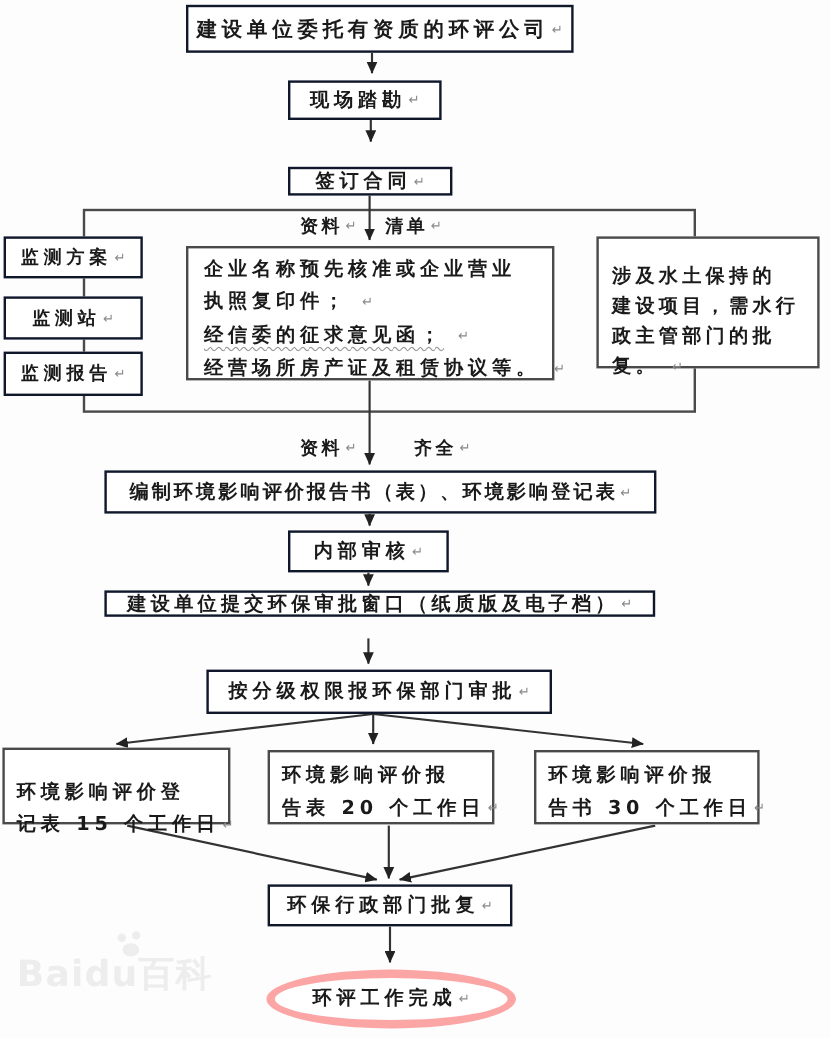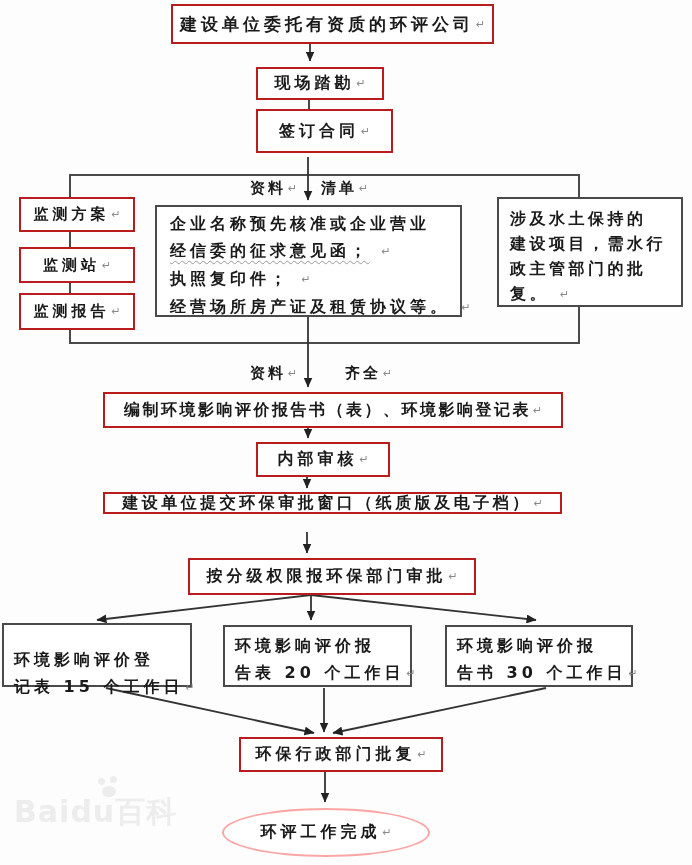--- a/index.html
+++ b/index.html
@@ -2,39 +2,39 @@
 <html><head>
 <meta charset="utf-8">
 <style>
   html,body{margin:0;padding:0;background:#fff;}
   #canvas{
     position:relative;width:692px;height:865px;background:#fdfdfd;overflow:hidden;
     font-family:"DejaVu Sans",sans-serif;color:#1a1a1a;
   }
   svg.lines{position:absolute;left:0;top:0;z-index:0;}
   .box{
-    position:absolute;z-index:1;background:#fff;border:2px solid #b91c1c;
+    position:absolute;z-index:1;background:#fff;border:2px solid #0f172a;
     display:flex;align-items:center;justify-content:center;
     font-weight:bold;font-size:16px;letter-spacing:4px;color:#1a1a1a;
-    box-sizing:border-box;white-space:nowrap;margin-left:16px;
+    box-sizing:border-box;white-space:nowrap;
   }
   .box.big{font-size:17px;}
   .box.tight{letter-spacing:2.5px;}
   .docbox{
     position:absolute;z-index:1;background:#fff;border:2px solid #4a4a4a;
     font-weight:bold;font-size:16px;letter-spacing:4px;color:#1a1a1a;
     box-sizing:border-box;white-space:nowrap;
   }
   .docbox .ln{line-height:27px;}
   .flabel{
     position:absolute;z-index:1;font-weight:bold;font-size:15px;
     letter-spacing:3px;white-space:nowrap;color:#1a1a1a;
   }
   .ellipse{
-    position:absolute;z-index:1;background:#fff;border:2px solid #fca5a5;
+    position:absolute;z-index:1;background:#fff;border:7px solid #fca5a5;
     border-radius:50%;display:flex;align-items:center;justify-content:center;
     font-weight:bold;font-size:16px;letter-spacing:4px;box-sizing:border-box;
   }
   .ret{color:#8a8a8a;font-size:11px;letter-spacing:0;margin-left:2px;font-weight:normal;vertical-align:1px;display:inline-block;}
   .wavy{text-decoration:underline wavy #9a9a9a;text-underline-offset:4px;text-decoration-thickness:1px;}
   .watermark{
     position:absolute;z-index:0;left:14px;top:792px;
     font-weight:bold;font-size:30px;letter-spacing:1px;color:#ededed;
   }
   .paw{position:absolute;z-index:0;left:96px;top:778px;width:30px;height:20px;}
@@ -79,37 +79,37 @@
   <div class="paw">
       <i class="p1"></i>
       <i class="p2"></i>
       <i class="p3"></i>
     </div>
 
   <div class="box big" style="left:155px;top:4px;width:323px;height:40px;">建设单位委托有资质的环评公司<span class="ret">↵</span></div>
 
   <div class="box" style="left:240px;top:67px;width:128px;height:33px;">现场踏勘<span class="ret">↵</span></div>
 
-  <div class="box" style="left:240px;top:109px;width:137px;height:44px;align-items:center;">签订合同<span class="ret">↵</span></div>
+  <div class="box" style="left:240px;top:139px;width:137px;height:24px;align-items:center;">签订合同<span class="ret">↵</span></div>
 
   <span class="flabel" style="left:250px;top:179px;">资料<span class="ret">↵</span></span>
   <span class="flabel" style="left:321px;top:179px;">清单<span class="ret">↵</span></span>
 
   <div class="box" style="left:3px;top:197px;width:116px;height:35px;font-size:15px;">监测方案<span class="ret">↵</span></div>
   <div class="box" style="left:3px;top:247px;width:116px;height:36px;font-size:15px;">监测站<span class="ret">↵</span></div>
   <div class="box" style="left:3px;top:293px;width:116px;height:37px;font-size:15px;">监测报告<span class="ret">↵</span></div>
 
   <div class="docbox" style="left:155px;top:205px;width:307px;height:112px;padding:3px 0 0 13px;">
     <div class="ln">企业名称预先核准或企业营业</div>
+    <div class="ln">执照复印件； <span class="ret">↵</span></div>
     <div class="ln"><span class="wavy">经信委的征求意见函；</span><span> <span class="ret">↵</span></span></div>
-    <div class="ln">执照复印件； <span class="ret">↵</span></div>
     <div class="ln">经营场所房产证及租赁协议等。 <span class="ret">↵</span></div>
   </div>
 
-  <div class="docbox" style="left:497px;top:197px;width:186px;height:110px;padding:7px 0 0 11px;letter-spacing:3.5px;">
+  <div class="docbox" style="left:497px;top:197px;width:186px;height:110px;padding:18px 0 0 11px;letter-spacing:3.5px;">
     <div class="ln" style="line-height:25px;">涉及水土保持的</div>
     <div class="ln" style="line-height:25px;">建设项目，需水行</div>
     <div class="ln" style="line-height:25px;">政主管部门的批</div>
     <div class="ln" style="line-height:25px;">复。 <span class="ret">↵</span></div>
   </div>
 
   <span class="flabel" style="left:250px;top:364px;">资料<span class="ret">↵</span></span>
   <span class="flabel" style="left:321px;top:364px;margin-left:24px;">齐全<span class="ret">↵</span></span>
 
   <div class="box tight" style="left:87px;top:392px;width:460px;height:36px;">编制环境影响评价报告书（表）、环境影响登记表<span class="ret">↵</span></div>

